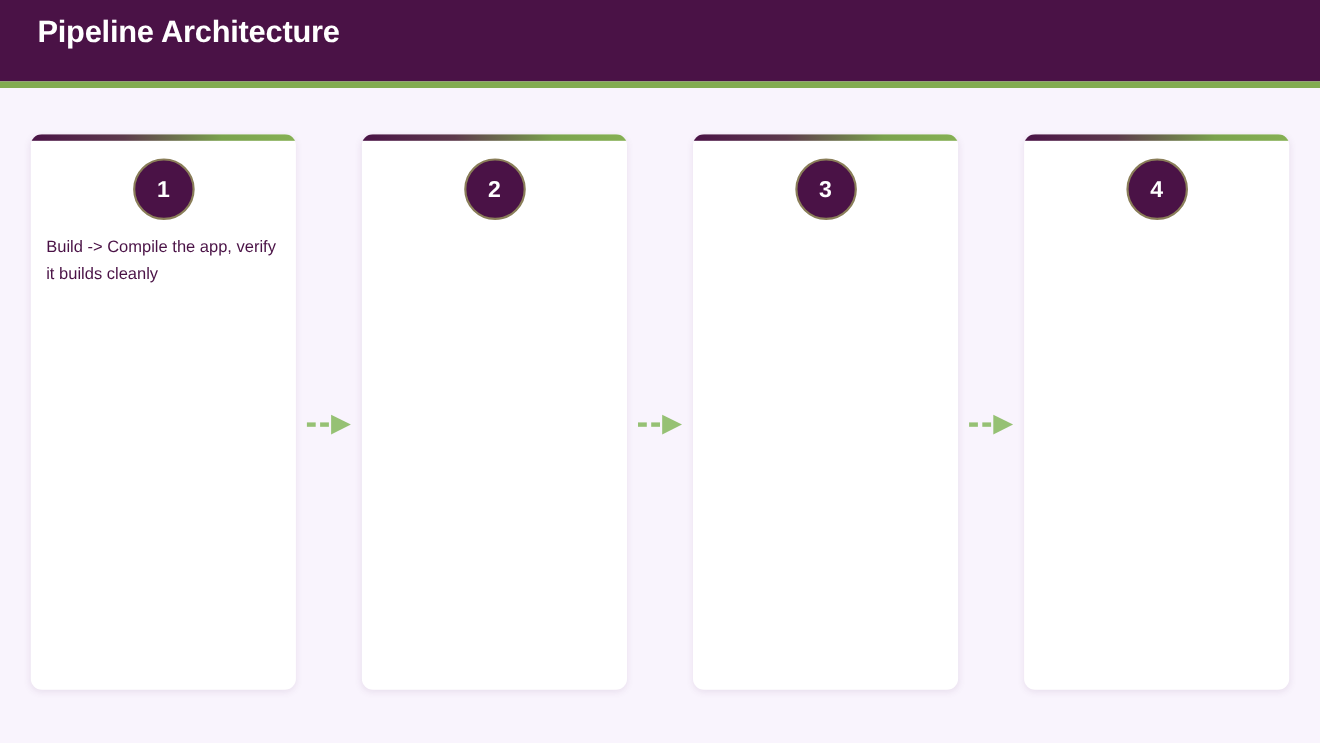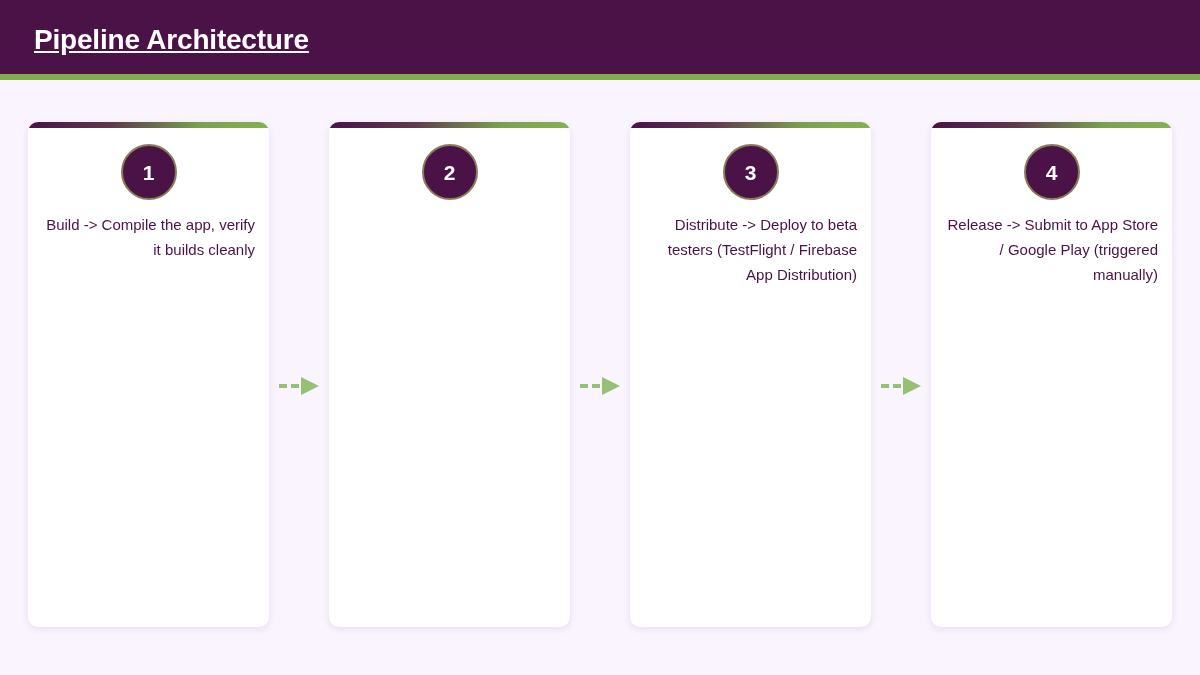--- a/index.html
+++ b/index.html
@@ -27,27 +27,26 @@
     left: 0;
     top: 0;
     width: 1200px;
     height: 74px;
     background: #4a1246;
     box-sizing: border-box;
   }
   .header-title {
     position: absolute;
     left: 34px;
-    top: 24px;
+    top: 13px;
     font-size: 28px;
     font-weight: bold;
     color: #ffffff;
     letter-spacing: -0.2px;
     white-space: nowrap;
-    text-decoration: underline;
   }
   .header-accent {
     position: absolute;
     left: 0;
     top: 74px;
     width: 1200px;
     height: 6px;
     background: #82ab50;
   }
 
@@ -102,21 +101,21 @@
     font-size: 21px;
     font-weight: bold;
     line-height: 1;
   }
 
   .card-text {
     position: absolute;
     left: 14px;
     right: 14px;
     top: 90px;
-    text-align: right;
+    text-align: left;
     color: #4a1246;
     font-size: 15px;
     line-height: 25px;
   }
 
   
   .connector {
     position: relative;
     flex: 0 0 auto;
     width: 60px;
@@ -191,33 +190,31 @@
         <span class="conn-dash second"></span>
         <span class="conn-head"></span>
       </div>
     </div>
 
     <div class="card">
       <div class="card-topbar"></div>
       <div class="badge">
         <span class="badge-number">3</span>
       </div>
-      <div class="card-text">Distribute -&gt; Deploy to beta testers (TestFlight / Firebase App Distribution)</div>
     </div>
 
     <div class="connector">
       <div class="connector-inner">
         <span class="conn-dash"></span>
         <span class="conn-dash second"></span>
         <span class="conn-head"></span>
       </div>
     </div>
 
     <div class="card">
       <div class="card-topbar"></div>
       <div class="badge">
         <span class="badge-number">4</span>
       </div>
-      <div class="card-text">Release -&gt; Submit to App Store / Google Play (triggered manually)</div>
     </div>
 
   </div>
 </div>
 
 </body></html>

